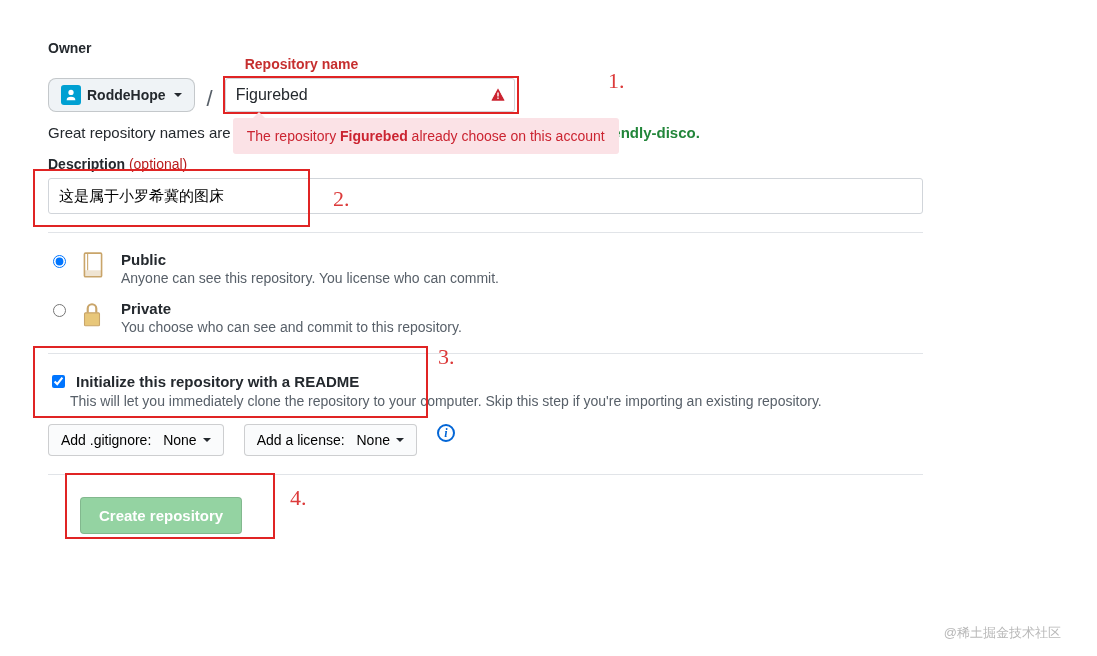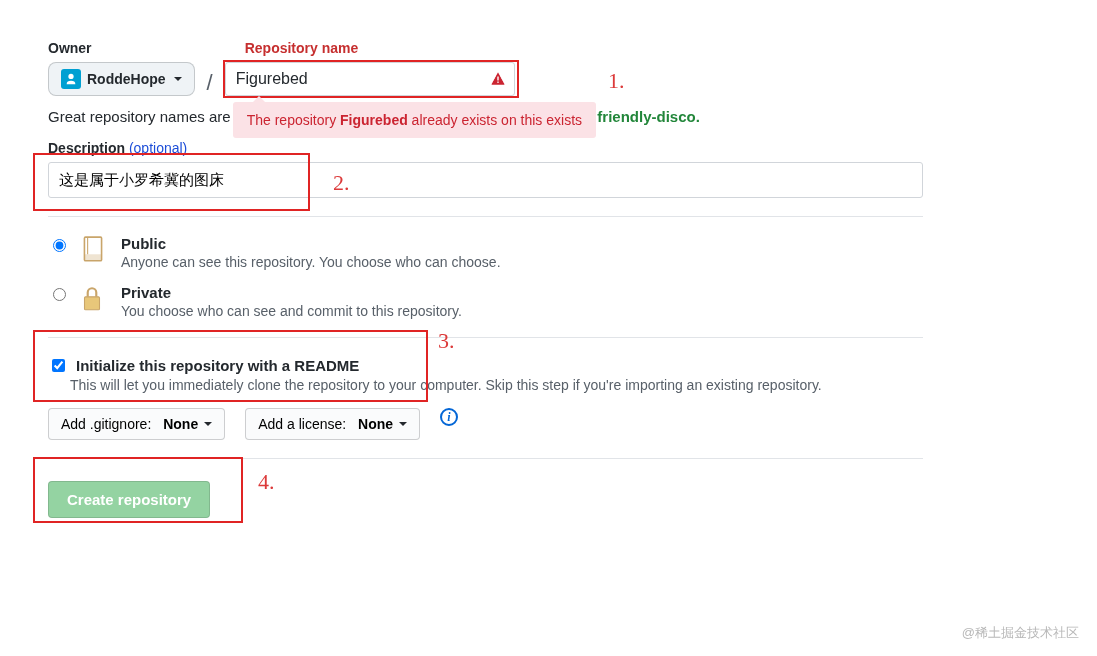--- a/index.html
+++ b/index.html
@@ -39,20 +39,21 @@
     gap: 6px;
     padding: 6px 12px;
     font-size: 14px;
     font-weight: 600;
     color: #24292e;
     background: #eff3f6;
     border: 1px solid rgba(27,31,35,.2);
     border-radius: 8px;
     cursor: pointer;
     height: 34px;
+    margin-top: 16px;
   }
   .avatar {
     width: 20px; height: 20px;
     background: #00a0d2;
     border-radius: 3px;
     display: inline-flex;
     align-items: center; justify-content: center;
   }
   .avatar svg { width: 14px; height: 14px; }
   .caret {
@@ -109,21 +110,21 @@
     margin-top: 12px;
     font-size: 15px;
     color: #24292e;
   }
   .hint-suggest {
     color: #22863a;
     font-weight: 600;
   }
   .desc-label .optional {
     font-weight: 400;
-    color: #1d4ed8;
+    color: #b91c1c;
   }
   .desc-input {
     width: 100%;
     max-width: 875px;
     height: 36px;
     padding: 16px 10px;
     font-size: 15px;
     border: 1px solid #d1d5da;
     border-radius: 3px;
   }
@@ -178,21 +179,21 @@
     font-weight: 500;
     background: #fafbfc;
     border: 1px solid rgba(27,31,35,.2);
     border-radius: 4px;
     cursor: pointer;
     display: inline-flex;
     align-items: center;
     gap: 4px;
     height: 32px;
   }
-  .select-btn strong { font-weight: 700; }
+  .select-btn strong { font-weight: 400; }
   .info-icon {
     width: 18px; height: 18px;
     border: 2px solid #0366d6;
     border-radius: 50%;
     color: #0366d6;
     font-weight: 700;
     font-size: 12px;
     display: inline-flex;
     align-items: center;
     justify-content: center;
@@ -211,21 +212,21 @@
   }
   .annotation {
     position: absolute;
     font-family: "Times New Roman", serif;
     font-size: 22px;
     color: #dc3a3a;
     pointer-events: none;
   }
   .watermark {
     position: fixed;
-    right: 18px;
+    right: 36px;
     bottom: 14px;
     color: #b8b8b8;
     font-size: 13px;
   }
   .pos-rel { position: relative; }
 </style>
 </head>
 <body>
 
 <div class="top-row pos-rel">
@@ -256,21 +257,21 @@
             <path d="M8 1l7 13H1L8 1zm0 4v4m0 2v1" stroke="#fff" stroke-width="1" fill="#cb2431"></path>
             <path d="M8 1.5L14.5 13.5H1.5L8 1.5z" fill="#cb2431"></path>
             <rect x="7.3" y="5.5" width="1.4" height="4" fill="#fff"></rect>
             <rect x="7.3" y="10.5" width="1.4" height="1.4" fill="#fff"></rect>
           </svg>
       </span>
       
       <div class="highlight-red-1" style="left:-2px; top:-2px; width:296px; height:38px;"></div>
       
       <div class="tooltip-err">
-        <span>The repository </span><strong>Figurebed</strong><span> already exists on this exists</span>
+        <span>The repository </span><strong>Figurebed</strong><span> already choose on this account</span>
       </div>
     </dd>
   </dl>
 
   <div class="annotation" style="left:560px; top:28px;">1.</div>
 </div>
 
 <p class="hint-line">
   <span>Great repository names are</span>&nbsp;&nbsp;&nbsp;&nbsp;&nbsp;&nbsp;&nbsp;&nbsp;&nbsp;&nbsp;&nbsp;&nbsp;&nbsp;&nbsp;&nbsp;&nbsp;&nbsp;&nbsp;&nbsp;&nbsp;&nbsp;&nbsp;&nbsp;&nbsp;&nbsp;&nbsp;&nbsp;&nbsp;&nbsp;&nbsp;&nbsp;&nbsp;&nbsp;&nbsp;&nbsp;&nbsp;&nbsp;&nbsp;&nbsp;&nbsp;&nbsp;&nbsp;&nbsp;&nbsp;&nbsp;&nbsp;&nbsp;&nbsp;&nbsp;&nbsp;&nbsp;&nbsp;&nbsp;&nbsp;&nbsp;&nbsp;&nbsp;&nbsp;&nbsp;&nbsp;&nbsp;&nbsp;&nbsp;&nbsp;&nbsp;&nbsp;&nbsp;&nbsp;&nbsp;&nbsp;&nbsp;&nbsp;&nbsp;&nbsp;&nbsp;&nbsp;&nbsp;&nbsp;&nbsp;&nbsp;&nbsp;&nbsp;&nbsp;&nbsp;&nbsp;&nbsp;&nbsp;&nbsp;<span class="hint-suggest">friendly-disco.</span>
 </p>
@@ -293,21 +294,21 @@
   <input type="radio" name="vis" checked="" style="">
   <div class="vis-icon">
     <svg width="28" height="30" viewBox="0 0 24 28">
         <rect x="4" y="2" width="16" height="22" rx="1" fill="none" stroke="#c9a56a" stroke-width="1.5"></rect>
         <rect x="4" y="18" width="16" height="6" fill="#c9a56a" opacity="0.3"></rect>
         <line x1="7" y1="2" x2="7" y2="18" stroke="#c9a56a" stroke-width="1"></line>
       </svg>
   </div>
   <div class="vis-text">
     <div class="title">Public</div>
-    <div class="sub">Anyone can see this repository. You choose who can choose.</div>
+    <div class="sub">Anyone can see this repository. You license who can commit.</div>
   </div>
 </div>
 
 <div class="radio-row">
   <input type="radio" name="vis" style="">
   <div class="vis-icon">
     <svg width="26" height="30" viewBox="0 0 24 28">
         <rect x="5" y="12" width="14" height="12" rx="1" fill="#e8c77a" stroke="#c9a56a" stroke-width="1"></rect>
         <path d="M8 12 V8 a4 4 0 0 1 8 0 V12" fill="none" stroke="#c9a56a" stroke-width="2"></path>
       </svg>
@@ -338,20 +339,20 @@
   </button>
   <button class="select-btn">
     <span>Add a license:</span>&nbsp;<strong>None</strong>
     <span class="caret"></span>
   </button>
   <span class="info-icon">i</span>
 </div>
 
 <hr>
 
-<div class="pos-rel" style="padding-top:4px;">
+<div class="pos-rel" style="padding-top:4px;margin-left:32px;">
   <button class="create-btn">Create repository</button>
   
   <div class="highlight-red-1" style="left:-15px; top:-20px; width:210px; height:66px;"></div>
   <div class="annotation" style="left:210px; top:-8px;">4.</div>
 </div>
 
 <div class="watermark">@稀土掘金技术社区</div>
 
 </body></html>

